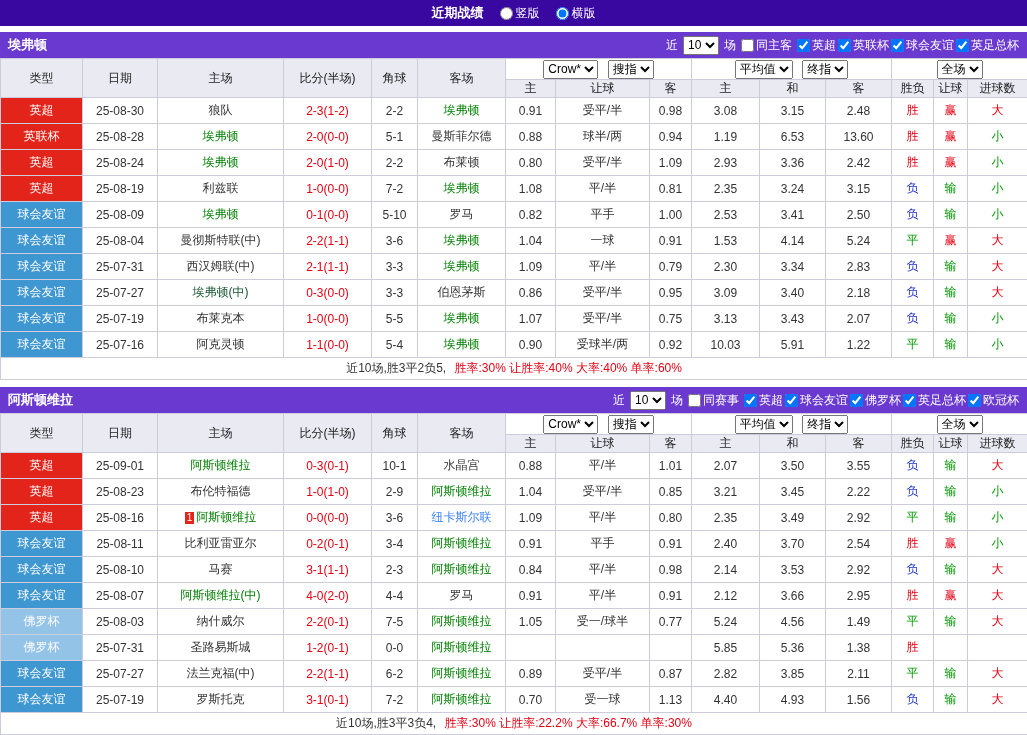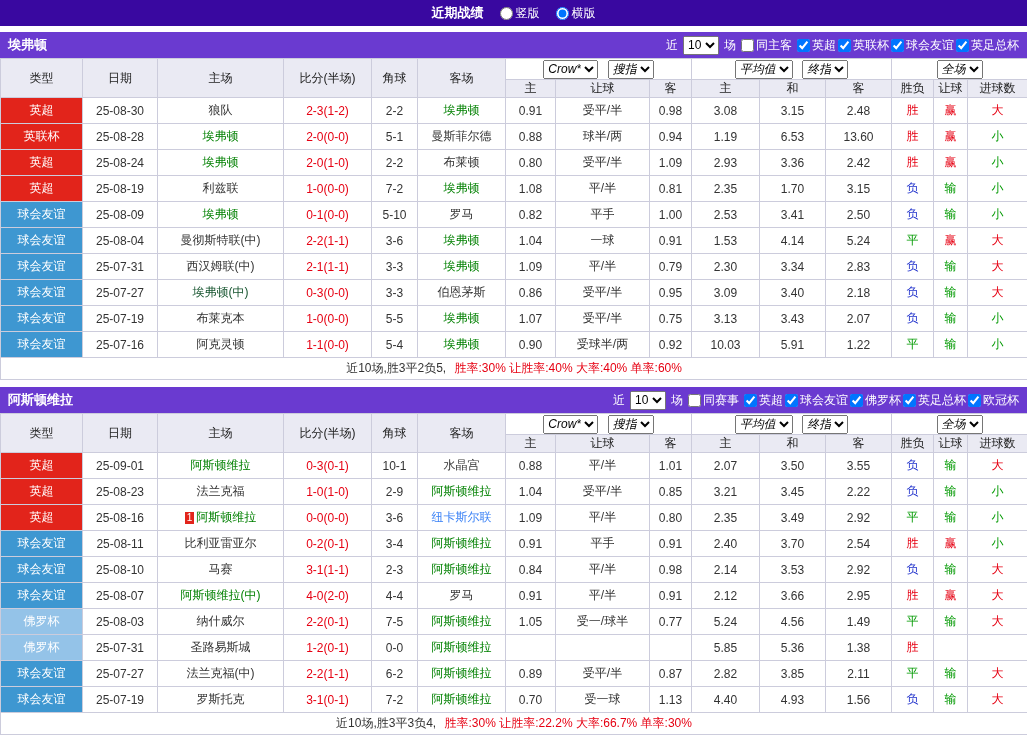--- a/index.html
+++ b/index.html
@@ -24,21 +24,21 @@
   .filters label { display:inline-flex; align-items:center; gap:2px; cursor:pointer; }
   .filters input[type=checkbox] { width:13px; height:13px; margin:0; }
 
   table { width:1027px; border-collapse:collapse; table-layout:fixed; }
   th, td { border:1px solid #ccccdc; text-align:center; font-size:12px;
            overflow:hidden; white-space:nowrap; }
   thead th { background:#eaeaf3; font-weight:normal; color:#222; }
   .hrow1 th { height:21px; }
   .hrow2 th { height:17px; }
   th.ctrl { background:#fff; }
-  th.ctrl select { font-size:12px; height:19px; margin:0 3px;font-style:italic; }
+  th.ctrl select { font-size:12px; height:19px; margin:0 3px; }
   tbody td { height:26px; color:#333; }
   td.c-type { color:#fff; }
   td.c-score { color:var(--score,#e60012); }
   .badge { background:#e2241b; color:#fff; font-size:10px; line-height:12px;
            padding:0 2px; margin-right:2px; display:inline-block; }
 
   .summary-row td { height:22px; border:1px solid #ccccdc; background:#fff; }
   .sum-prefix { color:#333; }
   .sum-stats { color:var(--score,#e60012); margin-left:5px; }
 </style>
@@ -195,21 +195,21 @@
           <td class="c-type" style="background: rgb(226, 36, 27);">英超</td>
           <td>25-08-19</td>
           <td style="color: rgb(51, 51, 51);">利兹联</td>
           <td class="c-score">1-0(0-0)</td>
           <td>7-2</td>
           <td style="color: rgb(0, 128, 0);">埃弗顿</td>
           <td>1.08</td>
           <td>平/半</td>
           <td>0.81</td>
           <td>2.35</td>
-          <td>1.70</td>
+          <td>3.24</td>
           <td>3.15</td>
           <td style="color: rgb(34, 51, 204);">负</td>
           <td style="color: rgb(0, 153, 0);">输</td>
           <td style="color: rgb(0, 153, 0);">小</td>
         </tr>
         <tr>
           <td class="c-type" style="background: rgb(62, 151, 209);">球会友谊</td>
           <td>25-08-09</td>
           <td style="color: rgb(0, 128, 0);">埃弗顿</td>
           <td class="c-score">0-1(0-0)</td>
@@ -422,21 +422,21 @@
           <td>2.07</td>
           <td>3.50</td>
           <td>3.55</td>
           <td style="color: rgb(34, 51, 204);">负</td>
           <td style="color: rgb(0, 153, 0);">输</td>
           <td style="color: rgb(230, 0, 18);">大</td>
         </tr>
         <tr>
           <td class="c-type" style="background: rgb(226, 36, 27);">英超</td>
           <td>25-08-23</td>
-          <td style="color: rgb(51, 51, 51);">法兰克福</td>
+          <td style="color: rgb(51, 51, 51);">布伦特福德</td>
           <td class="c-score">1-0(1-0)</td>
           <td>2-9</td>
           <td style="color: rgb(0, 128, 0);">阿斯顿维拉</td>
           <td>1.04</td>
           <td>受平/半</td>
           <td>0.85</td>
           <td>3.21</td>
           <td>3.45</td>
           <td>2.22</td>
           <td style="color: rgb(34, 51, 204);">负</td>

